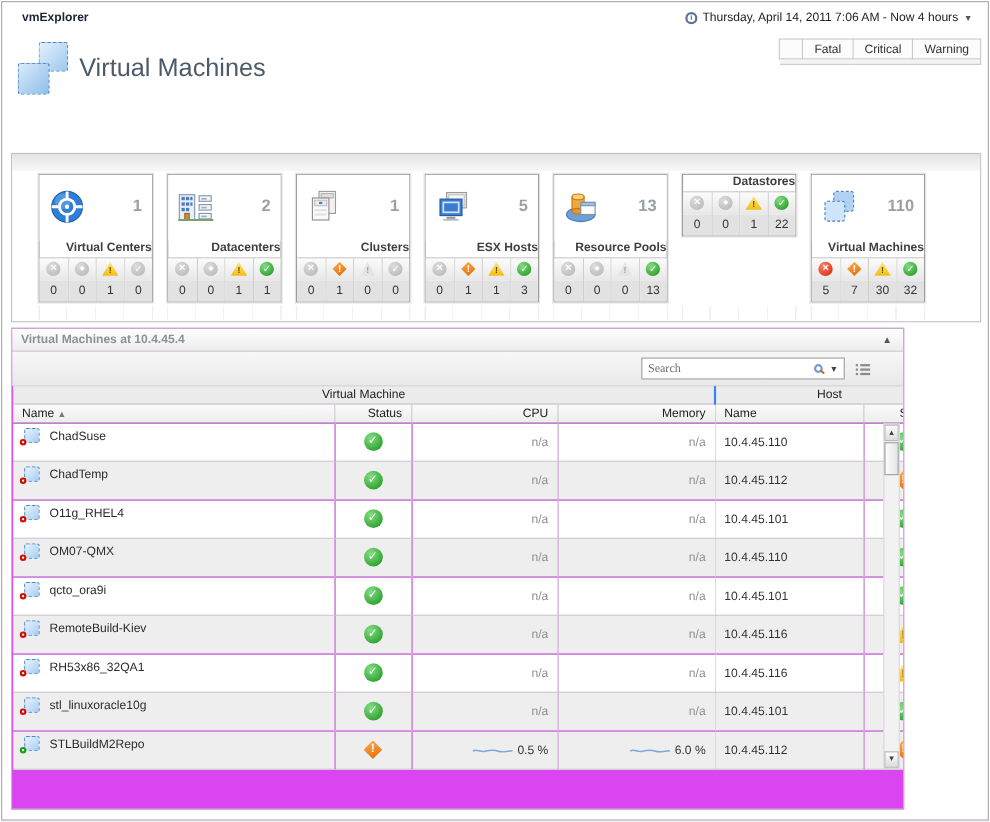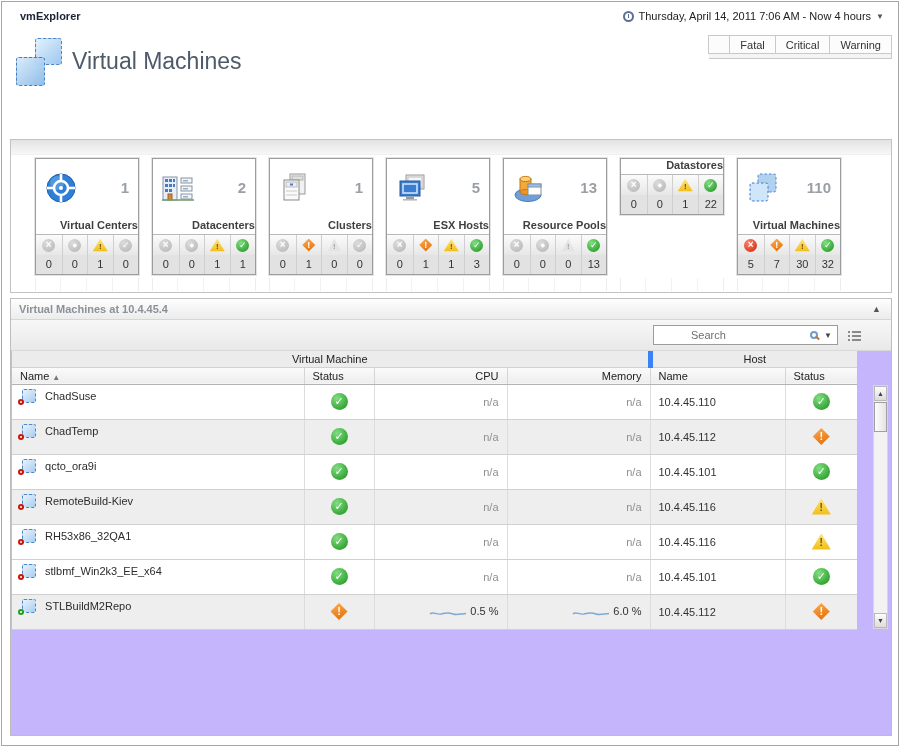--- a/index.html
+++ b/index.html
@@ -74,44 +74,44 @@
   .k-warning.off { background:#e4e4e4; clip-path:polygon(50% 2%,100% 97%,0 97%); border-radius:0; }
   .k-warning.off::after { color:#a5a5a5; }
   .k-critical.off::after { content:"◆"; font-size:6px; line-height:13px; }
   .si.big { width:17px; height:17px; }
   .si.big::after { font-size:11px; line-height:16px; }
   .si.big.k-warning { width:19px; }
   .si.big.k-warning::after { font-size:10px; line-height:20px; }
   .si.big.k-critical::after { font-size:11px; line-height:17px; }
 
   
-  .main-panel { position:absolute; left:8px; top:296px; width:882px; height:438px; border:1px solid #bdbdbd; background:#c4b5fd; overflow:hidden; }
+  .main-panel { position:absolute; left:8px; top:296px; width:812px; height:438px; border:1px solid #bdbdbd; background:#d946ef; overflow:hidden; }
   .panel-title { height:21px; line-height:21px; padding:0 8px; background:linear-gradient(#fefefe,#ececec); border-bottom:1px solid #d6d6d6; font-weight:bold; color:#8b9199; position:relative; }
   .collapse-arrow { position:absolute; right:10px; top:0; color:#555; font-size:9px; cursor:pointer; }
   .toolbar { height:31px; background:linear-gradient(#f7f7f7,#e9e9e9); border-bottom:1px solid #d9d9d9; display:flex; align-items:center; justify-content:flex-end; padding-right:30px; gap:10px; }
   .search-box { width:185px; height:20px; background:#fff; border:1px solid #9c9c9c; display:flex; align-items:center; padding:0 5px; }
-  .search-box input { flex:1; border:none; outline:none; font-size:11px; font-family:Liberation Sans, sans-serif; color:#333; min-width:0;margin-left:32px; }
+  .search-box input { flex:1; border:none; outline:none; font-size:11px; font-family:Liberation Serif, serif; color:#333; min-width:0; }
   .search-box input::placeholder { color:#6f6f6f; }
   .mag-icon { width:8px; height:8px; border:2px solid #6f9bd1; border-radius:50%; position:relative; margin-right:6px; }
   .mag-icon::after { content:""; position:absolute; width:5px; height:2px; background:#b5762f; right:-4px; bottom:-2px; transform:rotate(40deg); border-radius:1px; }
   .search-dd { color:#444; font-size:8px; cursor:pointer; }
   .customizer-icon { width:13px; height:11px; position:relative; cursor:pointer; }
   .customizer-icon::before { content:""; position:absolute; left:0; top:1px; width:2px; height:2px; background:#8a8a8a; box-shadow:0 4px 0 #8a8a8a,0 8px 0 #8a8a8a; }
   .customizer-icon::after { content:""; position:absolute; left:4px; top:1px; width:9px; height:2px; background:#8a8a8a; box-shadow:0 4px 0 #8a8a8a,0 8px 0 #8a8a8a; }
 
   
   .table-zone { position:relative; margin:0 36px 0 1px; }
   table.vm { width:100%; border-collapse:collapse; table-layout:fixed; }
   table.vm col.c-name{width:292px} table.vm col.c-st{width:70px} table.vm col.c-cpu{width:133px}
   table.vm col.c-mem{width:143px} table.vm col.c-hname{width:135px} table.vm col.c-hst{width:72px}
   .grp th { background:#ececec; height:16px; font-weight:normal; text-align:center; padding:0 8px; border-bottom:1px solid #d2d2d2; color:#222; }
-  .grp th.host-grp { border-left:5px solid #3b82f6; }
+  .grp th.host-grp { border-left:2px solid #3b82f6; }
   .cols th { background:linear-gradient(#fbfbfb,#ededed); height:17px; font-weight:normal; text-align:left; padding:0 8px; border-bottom:1px solid #b3b3b3; border-left:1px solid #d6d6d6; color:#222; cursor:pointer; }
   .cols th:first-child { border-left:none; }
-  .cols th.c-center { text-align:left; }
+  .cols th.c-center { text-align:right; }
   .cols th.c-right { text-align:right; }
   .sort-arrow { font-size:8px; color:#777; margin-left:3px; }
   tbody td { height:35px; border-bottom:1px solid #d0d0d0; border-left:1px solid #dcdcdc; padding:0 8px; vertical-align:middle; overflow:hidden; white-space:nowrap; }
   tbody td:first-child { border-left:none; }
   tbody tr.odd { background:#fff; }
   tbody tr.even { background:#eeeeef;margin-top:35px; }
   td.cell-center { text-align:center; }
   td.cell-right { text-align:right; color:#8a8a8a; }
   td.cell-right .pct { color:#333; }
   .na { color:#8f8f8f; }
@@ -440,20 +440,42 @@
      </td>
      <td class="cell-center"><span class="si k-normal big"></span></td>
      <td class="cell-right"><span class="na">n/a</span></td>
      <td class="cell-right"><span class="na">n/a</span></td>
      <td>10.4.45.112</td>
      <td class="cell-center"><span class="si k-critical big"></span></td>
             </tr>
             <tr class="odd">
               <td class="name-td">
        <span class="vmicon off"><span class="pw"></span></span>
+       <span class="vm-name">O11g_RHEL4</span>
+     </td>
+     <td class="cell-center"><span class="si k-normal big"></span></td>
+     <td class="cell-right"><span class="na">n/a</span></td>
+     <td class="cell-right"><span class="na">n/a</span></td>
+     <td>10.4.45.101</td>
+     <td class="cell-center"><span class="si k-normal big"></span></td>
+            </tr>
+            <tr class="even">
+              <td class="name-td">
+       <span class="vmicon off"><span class="pw"></span></span>
+       <span class="vm-name">OM07-QMX</span>
+     </td>
+     <td class="cell-center"><span class="si k-normal big"></span></td>
+     <td class="cell-right"><span class="na">n/a</span></td>
+     <td class="cell-right"><span class="na">n/a</span></td>
+     <td>10.4.45.110</td>
+     <td class="cell-center"><span class="si k-normal big"></span></td>
+            </tr>
+            <tr class="odd">
+              <td class="name-td">
+       <span class="vmicon off"><span class="pw"></span></span>
        <span class="vm-name">qcto_ora9i</span>
      </td>
      <td class="cell-center"><span class="si k-normal big"></span></td>
      <td class="cell-right"><span class="na">n/a</span></td>
      <td class="cell-right"><span class="na">n/a</span></td>
      <td>10.4.45.101</td>
      <td class="cell-center"><span class="si k-normal big"></span></td>
             </tr>
             <tr class="even">
               <td class="name-td">
@@ -470,24 +492,24 @@
               <td class="name-td">
        <span class="vmicon off"><span class="pw"></span></span>
        <span class="vm-name">RH53x86_32QA1</span>
      </td>
      <td class="cell-center"><span class="si k-normal big"></span></td>
      <td class="cell-right"><span class="na">n/a</span></td>
      <td class="cell-right"><span class="na">n/a</span></td>
      <td>10.4.45.116</td>
      <td class="cell-center"><span class="si k-warning big"></span></td>
             </tr>
-            <tr class="odd">
-              <td class="name-td">
-       <span class="vmicon off"><span class="pw"></span></span>
-       <span class="vm-name">stlbmf_Win2k3_EE_x64</span>
+            <tr class="even">
+              <td class="name-td">
+       <span class="vmicon off"><span class="pw"></span></span>
+       <span class="vm-name">stl_linuxoracle10g</span>
      </td>
      <td class="cell-center"><span class="si k-normal big"></span></td>
      <td class="cell-right"><span class="na">n/a</span></td>
      <td class="cell-right"><span class="na">n/a</span></td>
      <td>10.4.45.101</td>
      <td class="cell-center"><span class="si k-normal big"></span></td>
             </tr>
             <tr class="even">
               <td class="name-td">
        <span class="vmicon on"><span class="pw"></span></span>

